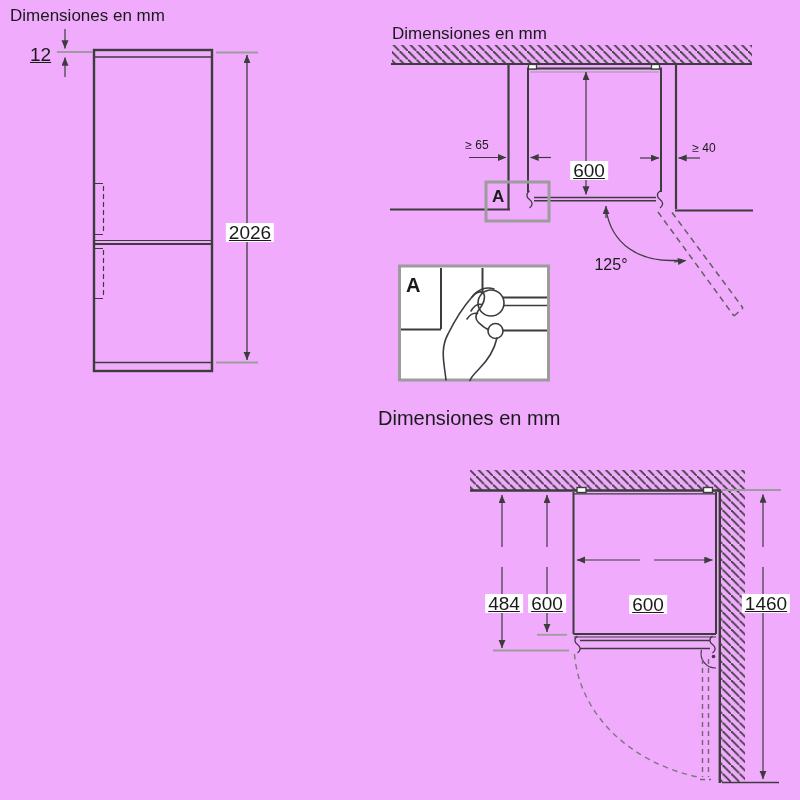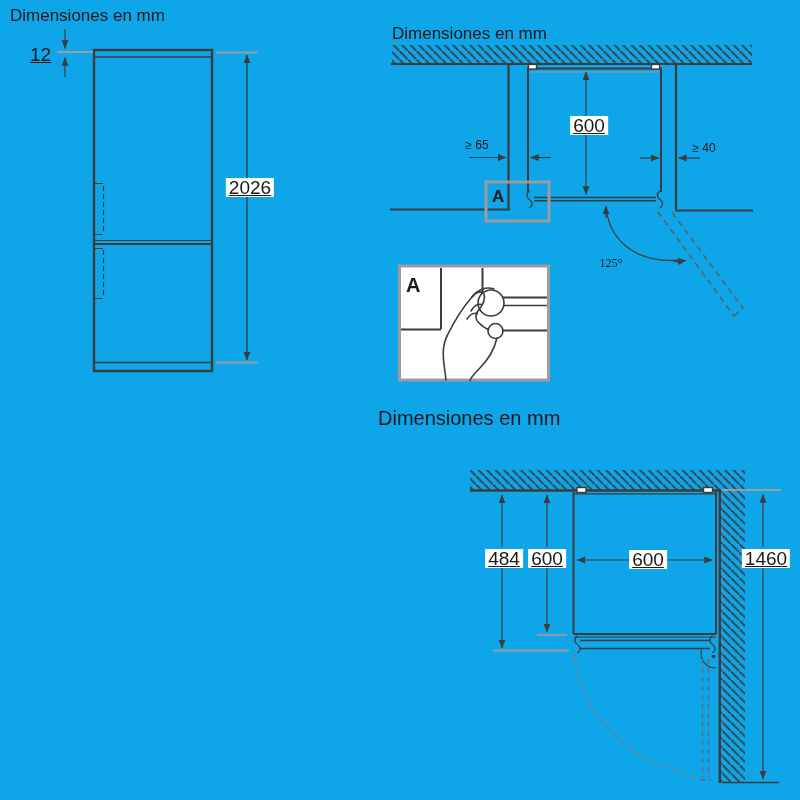--- a/index.html
+++ b/index.html
@@ -1,26 +1,26 @@
 <!DOCTYPE html>
 <html><head>
 <meta charset="utf-8">
 <style>
   html,body{margin:0;padding:0;background:#fff;}
-  #stage{position:relative;width:800px;height:800px;background:#0ea5e9;overflow:hidden;
+  #stage{position:relative;width:800px;height:800px;background:#f0abfc;overflow:hidden;
          font-family:"Liberation Sans",sans-serif;color:#1a1a1a;text-align:right;}
   #stage svg{position:absolute;left:0;top:0;}
   .lbl{position:absolute;white-space:nowrap;line-height:1.0;color:#1a1a1a;z-index:2;}
   .ttl{font-size:17px;}
   .ttl3{font-size:20px;}
   .num{font-size:19px;text-decoration:underline;}
   .clr{font-size:12px;}
-  .ang{font-size:12px;font-family:Liberation Serif, serif;}
+  .ang{font-size:16px;}
   .c{transform:translateX(-50%);}
-  .wbg{background:#ffffff;padding:0 3px;}
+  .wbg{background:#ffffff;padding:0 3px;margin-top:45px;}
   .bold{font-weight:bold;}
   .a1{font-size:17px;}
   .a2{font-size:20px;}
 </style>
 </head>
 <body>
 
 <div id="stage">
 
 <svg width="800" height="800" viewBox="0 0 800 800">

